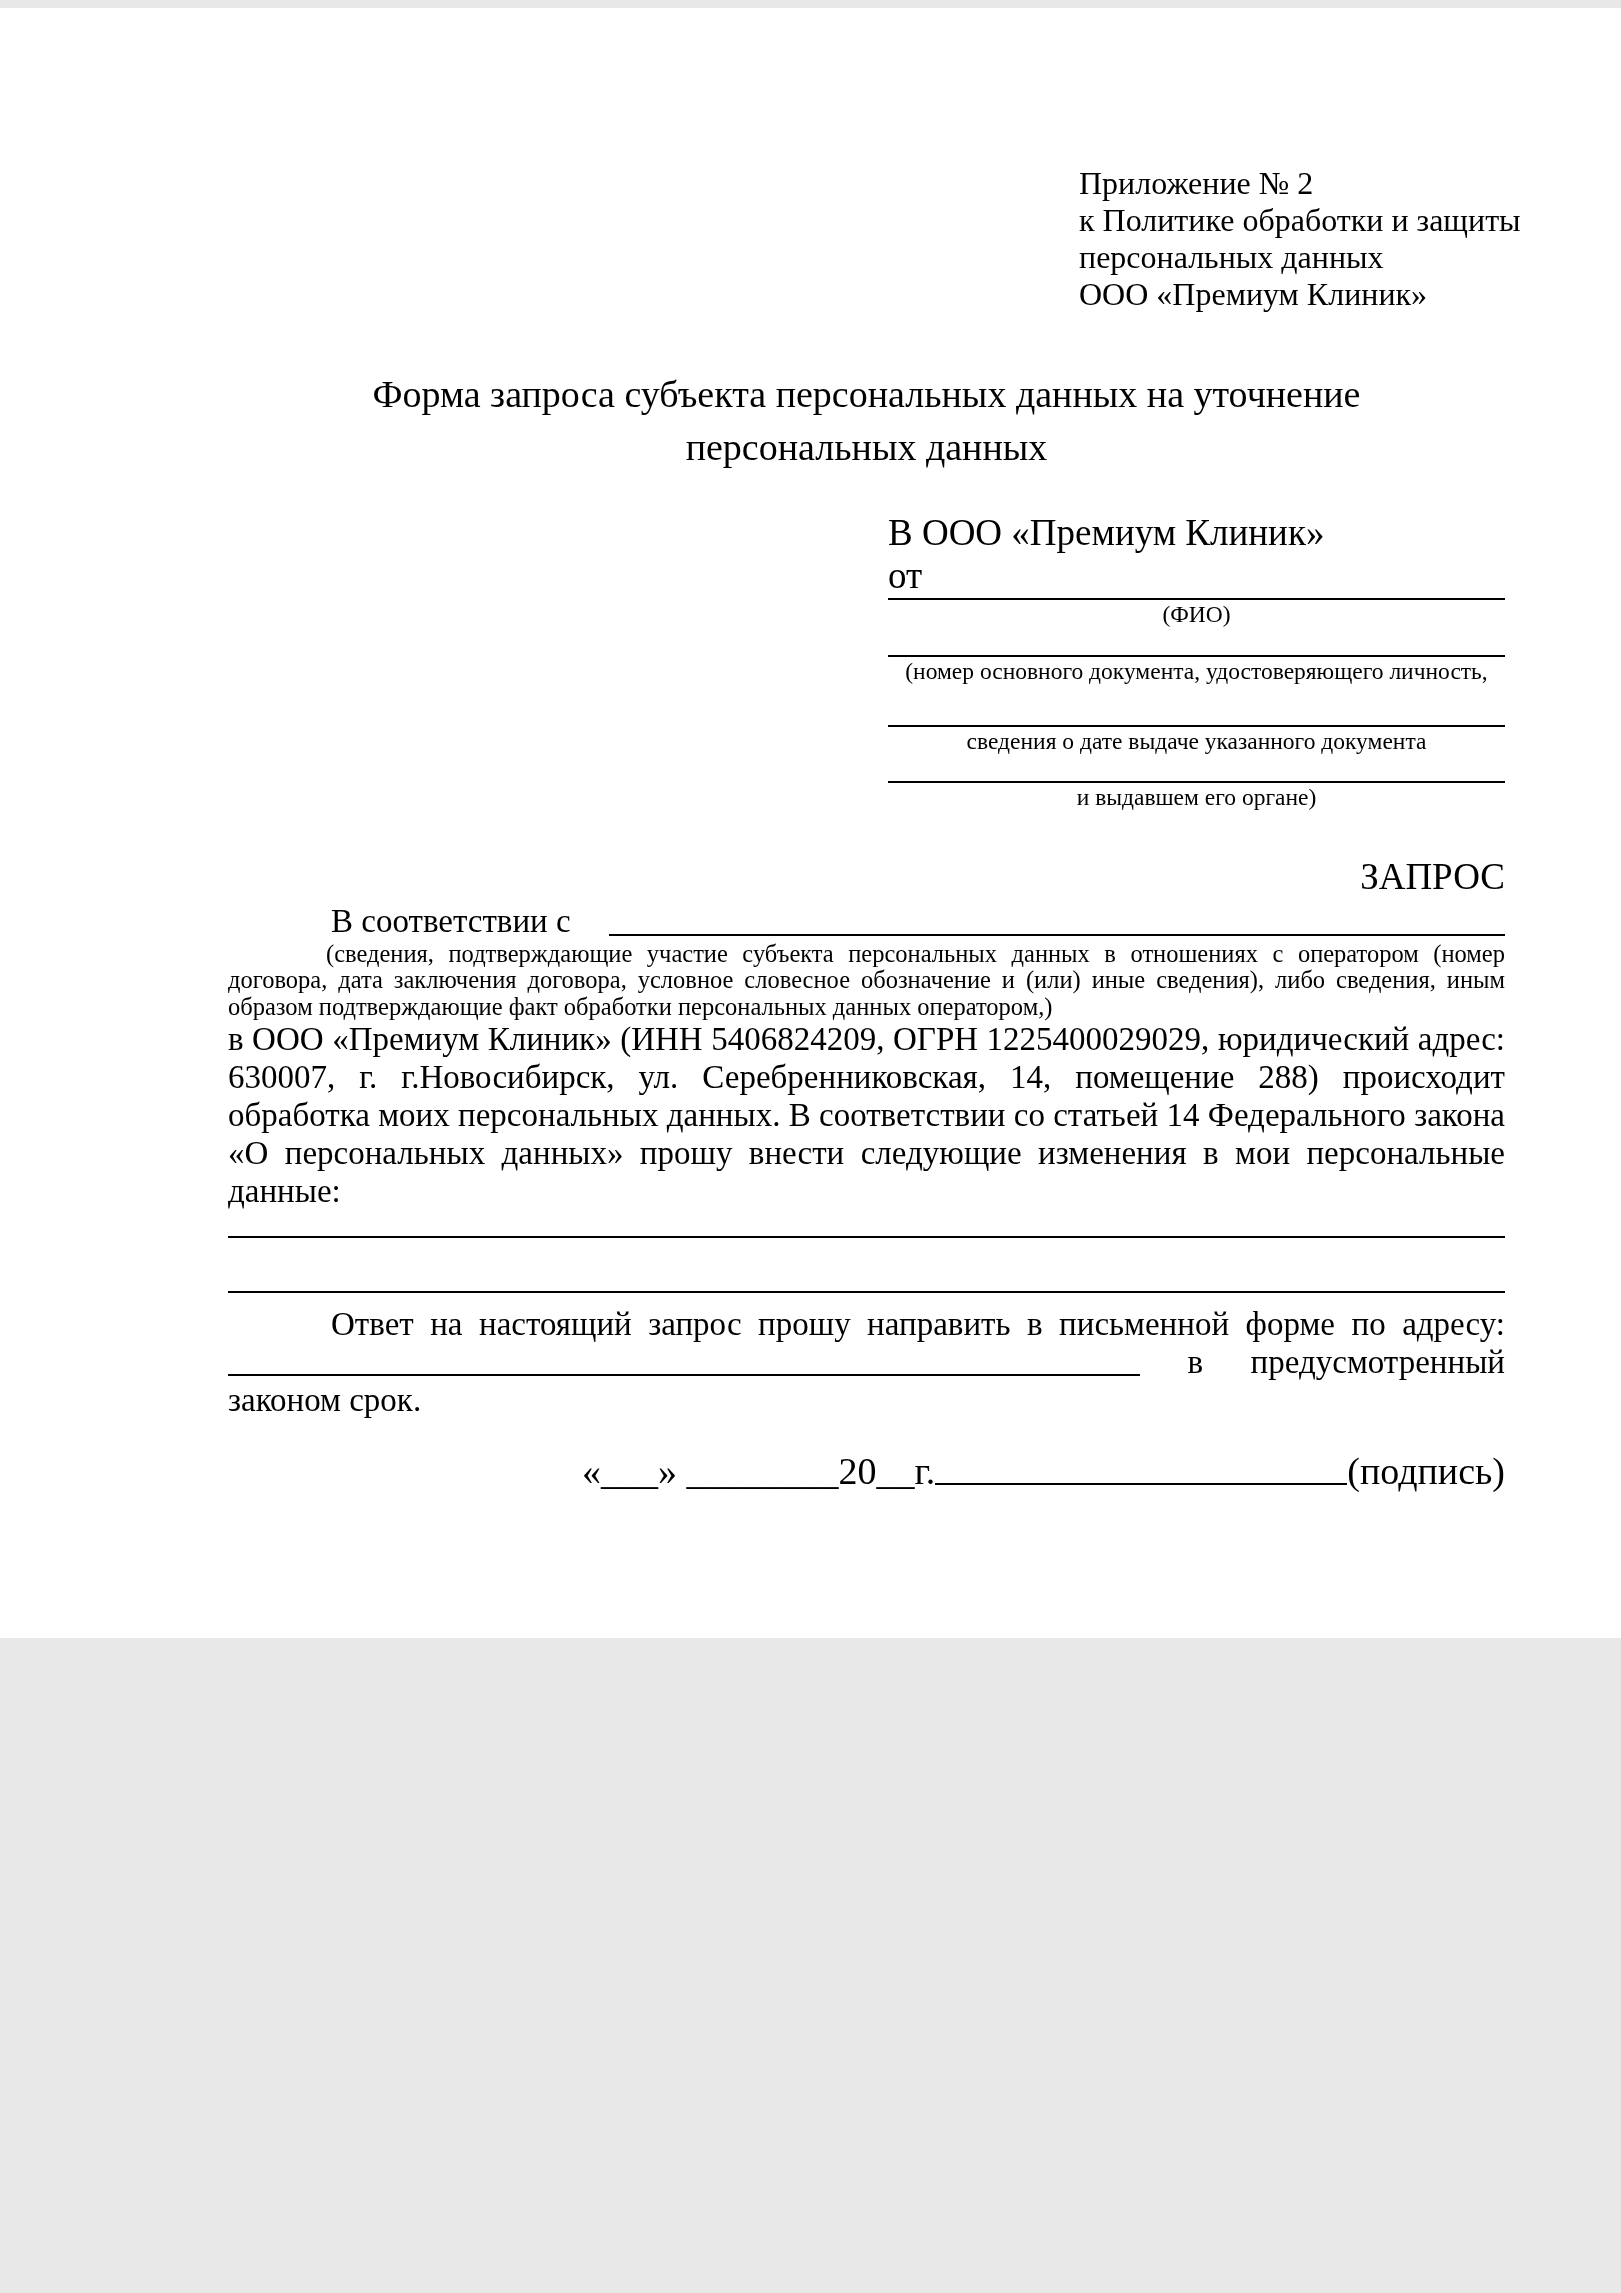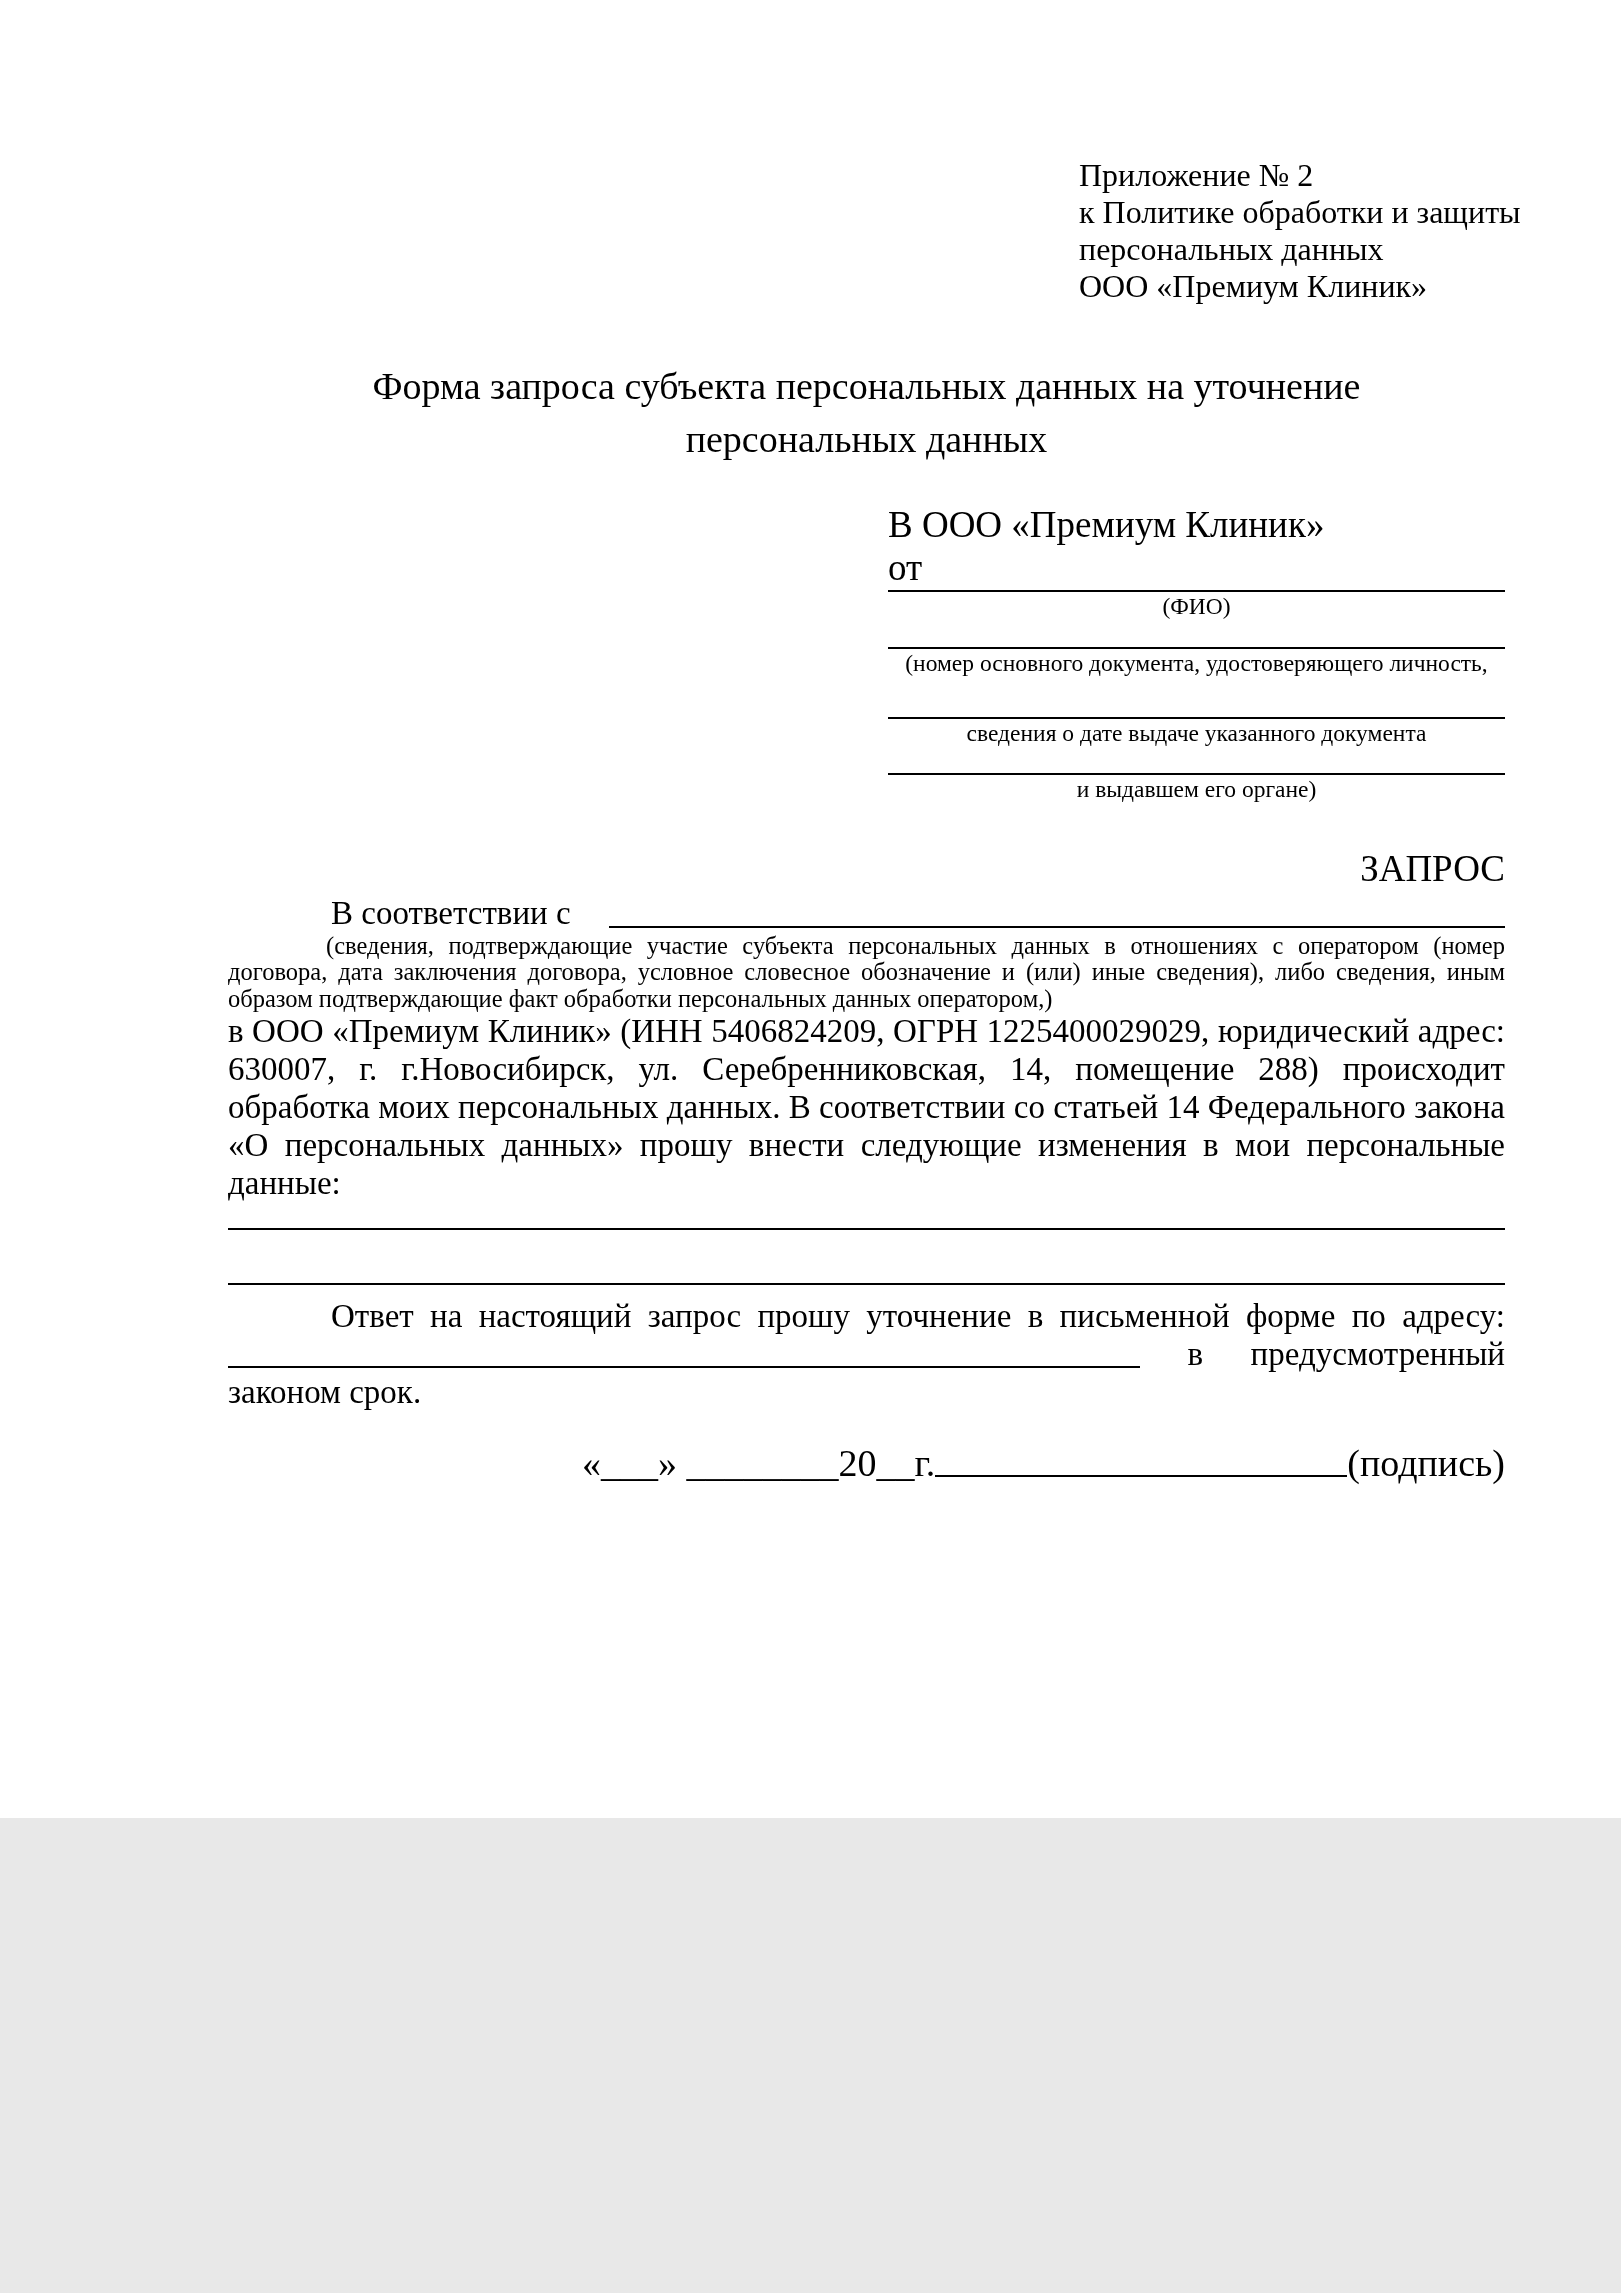--- a/index.html
+++ b/index.html
@@ -1,20 +1,20 @@
 <!DOCTYPE html>
 <html><head>
 <meta charset="utf-8">
 <style>
   html,body { margin:0; padding:0; background:#e8e8e8; }
   .page {
     position:relative;
     width:1621px;
-    height:1818px;
-    margin:0 auto;
+    height:1630px;
+    margin:8px auto;
     background:#ffffff;
     color:#000000;
     font-family:"Liberation Serif", serif;
     overflow:hidden;
   }
   .content {
     position:absolute;
     left:228px;
     top:0;
     width:1277px;
@@ -105,21 +105,21 @@
       <span class="fill"></span>
     </div>
 
     <div class="footnote">(сведения, подтверждающие участие субъекта персональных данных в отношениях с оператором (номер договора, дата заключения договора, условное словесное обозначение и (или) иные сведения), либо сведения, иным образом подтверждающие факт обработки персональных данных оператором,)</div>
 
     <div class="body-par">в ООО «Премиум Клиник» (ИНН 5406824209, ОГРН 1225400029029, юридический адрес: 630007, г. г.Новосибирск, ул. Серебренниковская, 14, помещение 288) происходит обработка моих персональных данных. В соответствии со статьей 14 Федерального закона «О персональных данных» прошу внести следующие изменения в мои персональные данные:</div>
 
     <div class="blank first"></div>
     <div class="blank second"></div>
 
-    <div class="reply1">Ответ на настоящий запрос прошу уточнение в письменной форме по адресу:</div>
+    <div class="reply1">Ответ на настоящий запрос прошу направить в письменной форме по адресу:</div>
     <div class="reply2">
       <span class="addr-fill"></span>
       <span>в</span>
       <span>предусмотренный</span>
     </div>
     <div class="reply3">законом срок.</div>
 
     <div class="footer-row">
       <span>«___» ________20__г.</span>
       <span class="sig">

